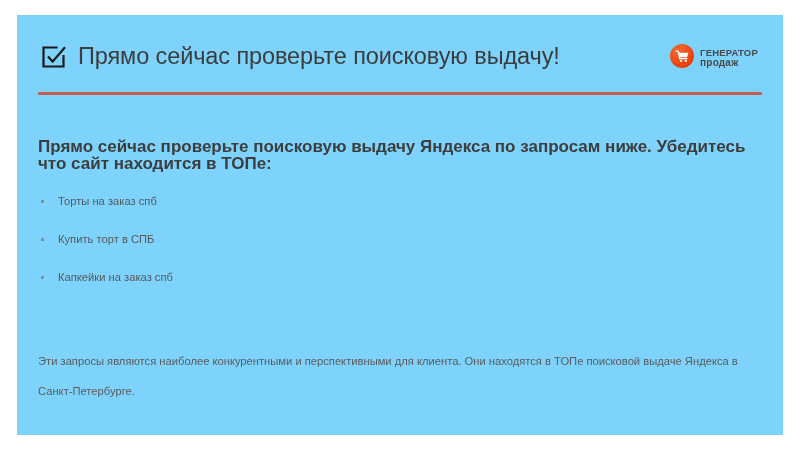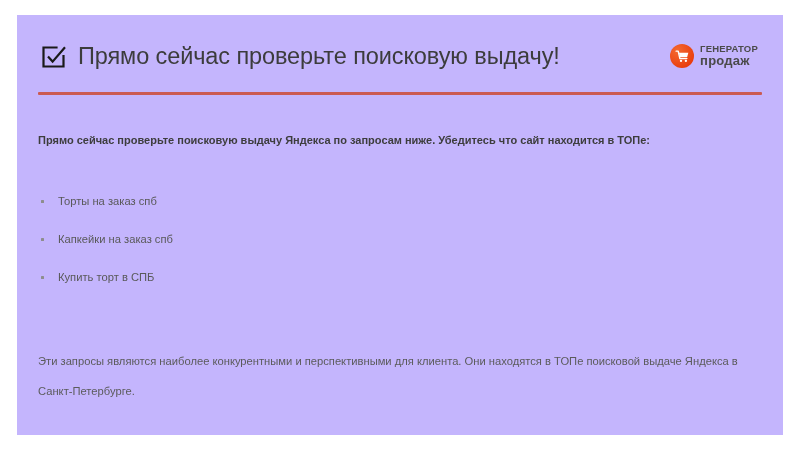--- a/index.html
+++ b/index.html
@@ -14,21 +14,21 @@
     font-family: "Liberation Sans", sans-serif;
     overflow: hidden;
   }
 
   .slide {
     position: absolute;
     left: 17px;
     top: 15px;
     width: 766px;
     height: 420px;
-    background: #c4b5fd;
+    background: #7dd3fc;
     box-sizing: border-box;
   }
 
   
   .header {
     position: absolute;
     left: 21px;
     top: 18px;
     width: 724px;
     height: 62px;
@@ -84,21 +84,21 @@
     line-height: 1.05;
   }
   .logo-line1 {
     font-size: 9.5px;
     font-weight: bold;
     color: #4a4a4a;
     letter-spacing: 0.2px;
     display: block;
   }
   .logo-line2 {
-    font-size: 13px;
+    font-size: 10px;
     font-weight: bold;
     color: #4a4a4a;
     letter-spacing: 0.2px;
     display: block;
   }
 
   .header-rule {
     position: absolute;
     left: 0;
     top: 59px;
@@ -108,21 +108,21 @@
     opacity: 0.92;
     border-radius: 1px;
   }
 
   
   .intro {
     position: absolute;
     left: 21px;
     top: 106px;
     width: 710px;
-    font-size: 11px;
+    font-size: 17px;
     font-weight: bold;
     color: #3d3d3d;
     line-height: 17px;
   }
 
   .query-list {
     position: absolute;
     left: 21px;
     top: 172px;
     width: 650px;
@@ -199,23 +199,23 @@
 
   <p class="intro">Прямо сейчас проверьте поисковую выдачу Яндекса по запросам ниже. Убедитесь что сайт находится в ТОПе:</p>
 
   <ul class="query-list">
     <li class="query-item">
       <span class="bullet"></span>
       <span class="query-label">Торты на заказ спб</span>
     </li>
     <li class="query-item">
       <span class="bullet"></span>
-      <span class="query-label">Капкейки на заказ спб</span>
+      <span class="query-label">Купить торт в СПБ</span>
     </li>
     <li class="query-item">
       <span class="bullet"></span>
-      <span class="query-label">Купить торт в СПБ</span>
+      <span class="query-label">Капкейки на заказ спб</span>
     </li>
   </ul>
 
   <p class="outro">Эти запросы являются  наиболее конкурентными и перспективными для клиента. Они находятся в ТОПе поисковой выдаче Яндекса в Санкт-Петербурге.</p>
 
 </div>
 
 </body></html>

